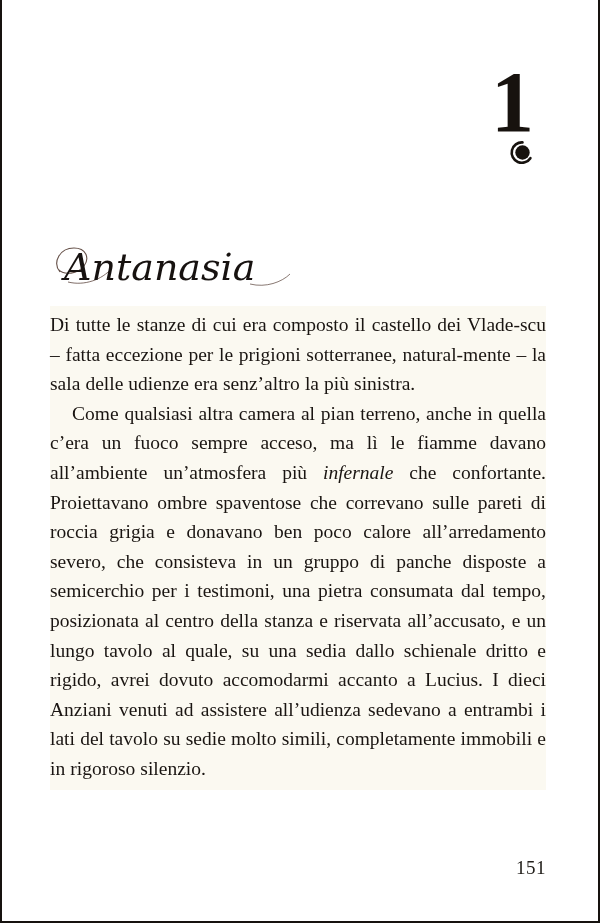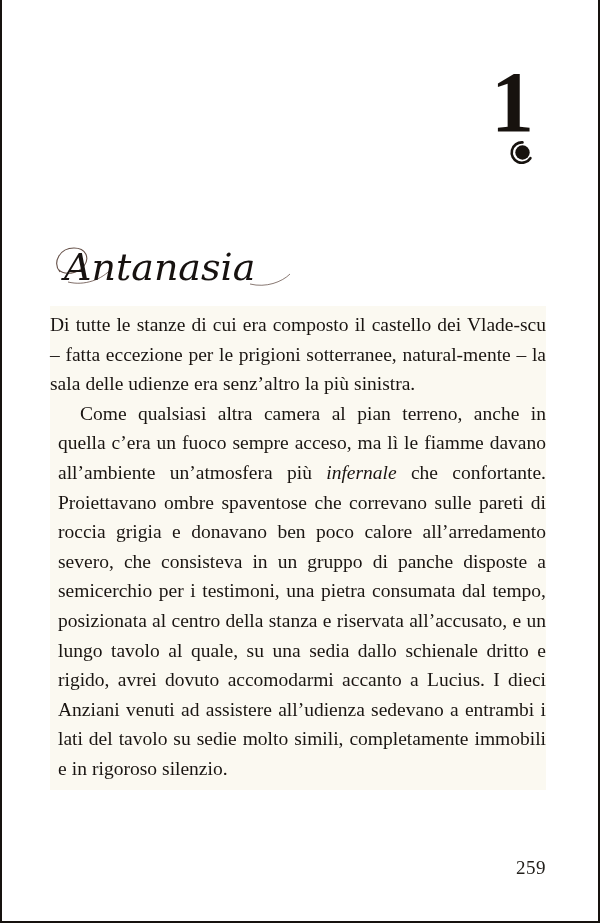--- a/index.html
+++ b/index.html
@@ -88,21 +88,20 @@
     line-height: 29.6px;
     text-align: justify;
     text-align-last: left;
     color: #1a1512;
     hyphens: manual;
     word-spacing: 0.2px;
   }
 
   .body-paragraph.indented {
     text-indent: 22px;
-    padding-left: 8px;
   }
 
   .body-paragraph em {
     font-style: italic;
   }
 
   
   .page-number {
     position: absolute;
     right: 52px;
@@ -144,15 +143,15 @@
 
       <path d="M200 48 C216 52, 232 46, 240 38" fill="none" stroke="#4a3128" stroke-width="1" opacity="0.65"></path>
     </svg>
   </div>
 
   <div class="text-column">
     <p class="body-paragraph">Di tutte le stanze di cui era composto il castello dei Vlade-scu – fatta eccezione per le prigioni sotterranee, natural-mente – la sala delle udienze era senz’altro la più sinistra.</p>
     <p class="body-paragraph indented">Come qualsiasi altra camera al pian terreno, anche in quella c’era un fuoco sempre acceso, ma lì le fiamme davano all’ambiente un’atmosfera più <em>infernale</em> che confortante. Proiettavano ombre spaventose che correvano sulle pareti di roccia grigia e donavano ben poco calore all’arredamento severo, che consisteva in un gruppo di panche disposte a semicerchio per i testimoni, una pietra consumata dal tempo, posizionata al centro della stanza e riservata all’accusato, e un lungo tavolo al quale, su una sedia dallo schienale dritto e rigido, avrei dovuto accomodarmi accanto a Lucius. I dieci Anziani venuti ad assistere all’udienza sedevano a entrambi i lati del tavolo su sedie molto simili, completamente immobili e in rigoroso silenzio.</p>
   </div>
 
-  <div class="page-number">259</div>
+  <div class="page-number">151</div>
 
 </div>
 
 </body></html>

